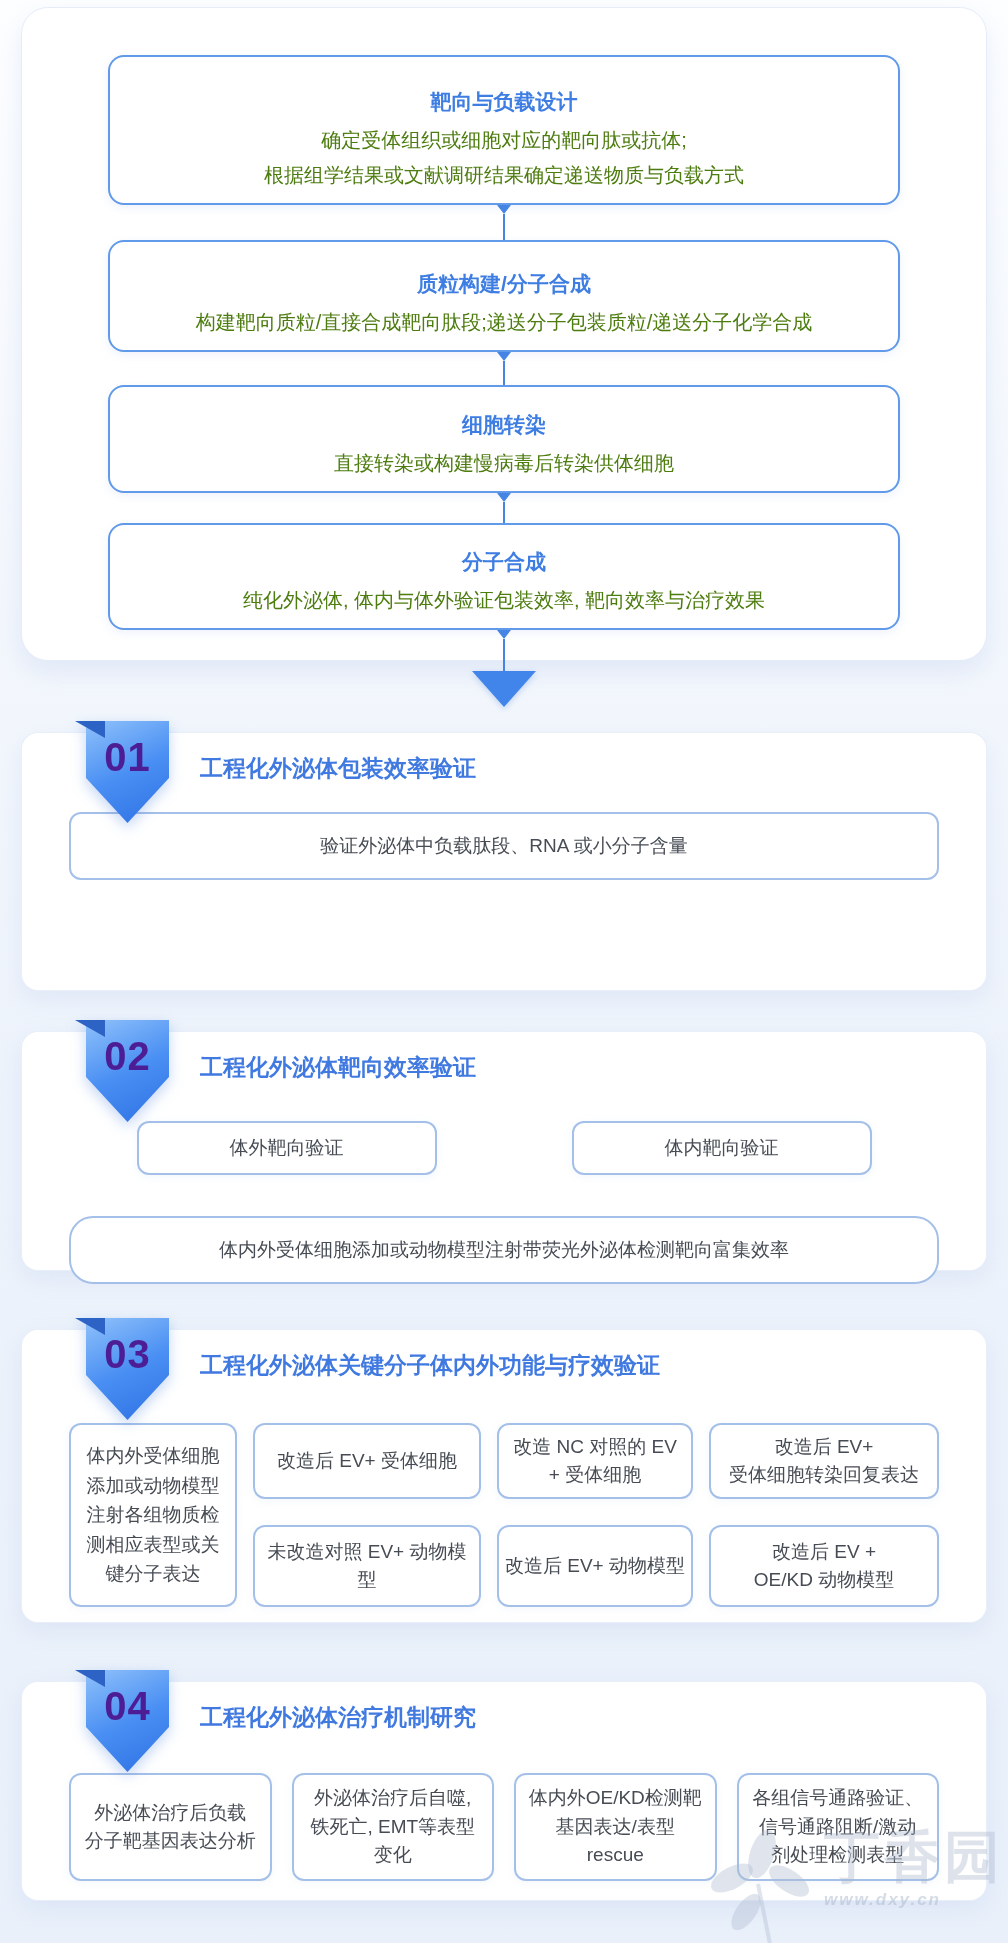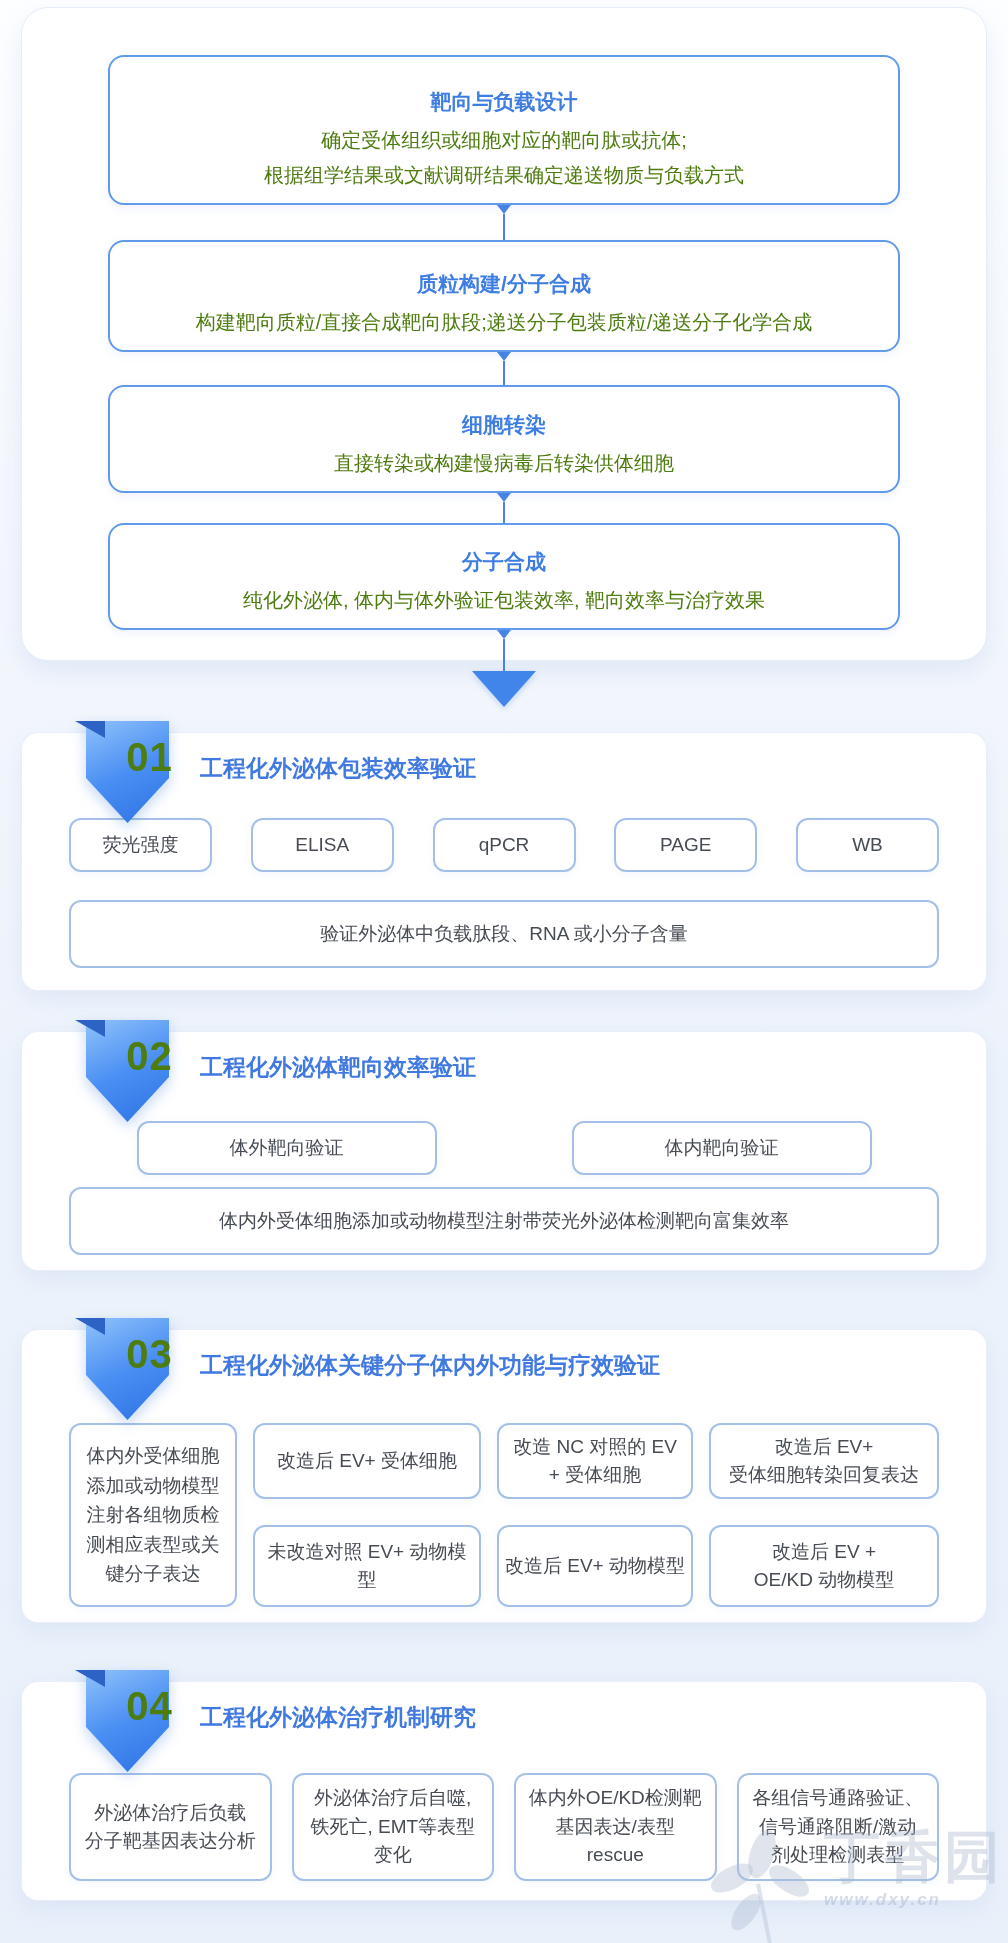--- a/index.html
+++ b/index.html
@@ -42,34 +42,34 @@
   .s2{margin-top:42px;height:238px;}
   .s3{margin-top:60px;height:292px;}
   .s4{margin-top:60px;height:218px;}
   .badge{position:absolute;top:-14px;left:53px;width:94px;height:106px;
     filter:drop-shadow(0 5px 7px rgba(60,120,220,.30));}
   .badge::before{content:"";position:absolute;left:11px;top:2px;width:83px;height:102px;
     background:linear-gradient(155deg,#90c2fb 0%,#4a8ff3 50%,#2d71e4 100%);
     clip-path:polygon(0 0,100% 0,100% 56%,50% 100%,0 56%);}
   .badge-fold{position:absolute;left:0;top:2px;width:30px;height:17px;background:#2e63c6;
     clip-path:polygon(0 0,100% 0,100% 100%);}
-  .badge-num{position:absolute;left:11px;width:83px;top:16px;text-align:center;color:#4d7c0f;
-    font-size:40px;font-weight:700;letter-spacing:1px;margin-left:22px;}
+  .badge-num{position:absolute;left:11px;width:83px;top:16px;text-align:center;color:#4c1d95;
+    font-size:40px;font-weight:700;letter-spacing:1px;}
   .sec-title{margin:0;padding-top:20px;margin-left:131px;font-size:23px;font-weight:700;color:#4079e0;}
   .chip-row{display:flex;margin-top:34px;}
   .s1 .chip-row{justify-content:space-between;}
   .s2 .chip-row{justify-content:space-around;margin-top:38px;}
   .chip{border:2px solid #a5c0e8;border-radius:12px;background:#fff;display:flex;align-items:center;
     justify-content:center;font-size:19px;color:#474c54;box-sizing:border-box;
     box-shadow:0 2px 8px rgba(150,180,225,.12);}
   .s1 .chip{width:143px;height:54px;}
   .s2 .chip{width:300px;height:54px;}
   .wide-box{margin-top:28px;height:68px;border:2px solid #a5c0e8;border-radius:12px;display:flex;
     align-items:center;justify-content:center;font-size:19px;color:#474c54;background:#fff;box-sizing:border-box;}
-  .s2 .wide-box{margin-top:12px;}
+  .s2 .wide-box{margin-top:41px;border-radius:24px;}
   .grid3{display:grid;grid-template-columns:168px 228px 196px 230px;grid-template-rows:76px 82px;
     gap:26px 16px;margin-top:42px;}
   .grid4{display:grid;grid-template-columns:repeat(4,1fr);gap:20px;margin-top:40px;border-radius:7px;}
   .cell{border:2px solid #a5c0e8;border-radius:12px;background:#fff;display:flex;align-items:center;
     justify-content:center;text-align:center;white-space:pre-line;font-size:19px;line-height:1.5;
     color:#474c54;padding:12px 6px;box-sizing:border-box;box-shadow:0 2px 8px rgba(150,180,225,.10);}
   .tall{grid-row:1 / span 2;line-height:1.55;}
   .grid4 .cell{height:108px;}
   
   .watermark{position:absolute;right:4px;top:1826px;display:flex;align-items:flex-start;pointer-events:none;z-index:5;}
@@ -117,27 +117,20 @@
   </div>
   <div class="big-arrow"></div>
 </div>
 
 <section class="sec-card s1">
   <div class="badge">
     <span class="badge-fold"></span>
     <span class="badge-num">01</span>
   </div>
   <h2 class="sec-title">工程化外泌体包装效率验证</h2>
-  <div class="chip-row">
-    <div class="chip">荧光强度</div>
-    <div class="chip">ELISA</div>
-    <div class="chip">qPCR</div>
-    <div class="chip">PAGE</div>
-    <div class="chip">WB</div>
-  </div>
   <div class="wide-box">验证外泌体中负载肽段、RNA 或小分子含量</div>
 </section>
 
 <section class="sec-card s2">
   <div class="badge">
     <span class="badge-fold"></span>
     <span class="badge-num">02</span>
   </div>
   <h2 class="sec-title">工程化外泌体靶向效率验证</h2>
   <div class="chip-row">

